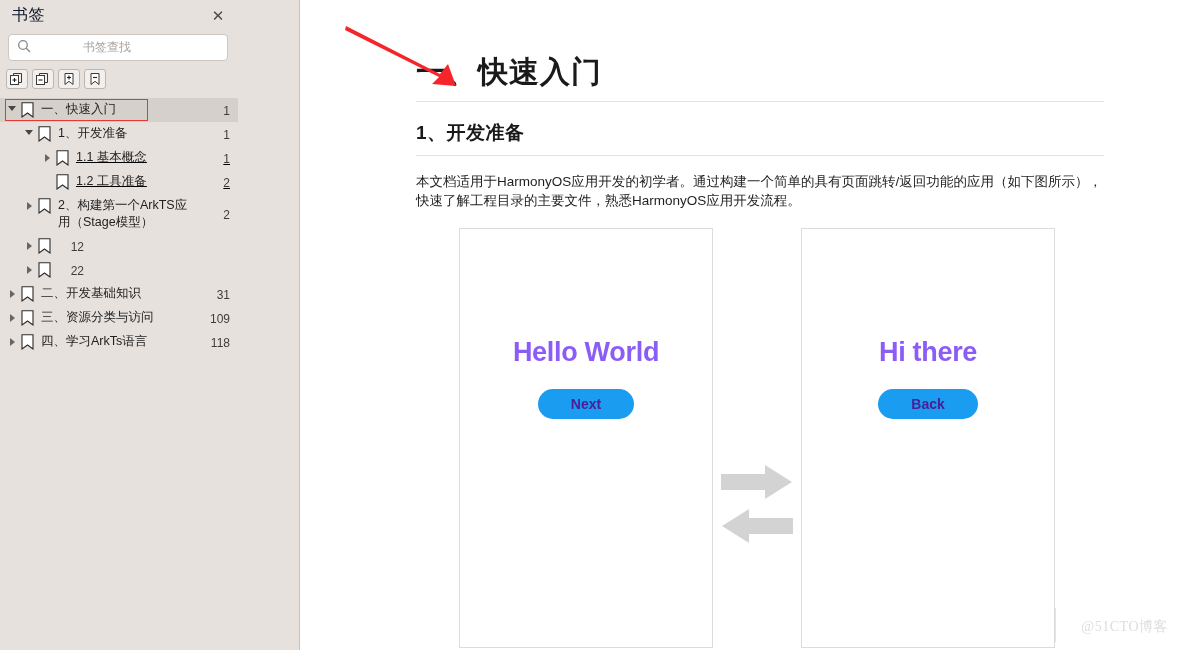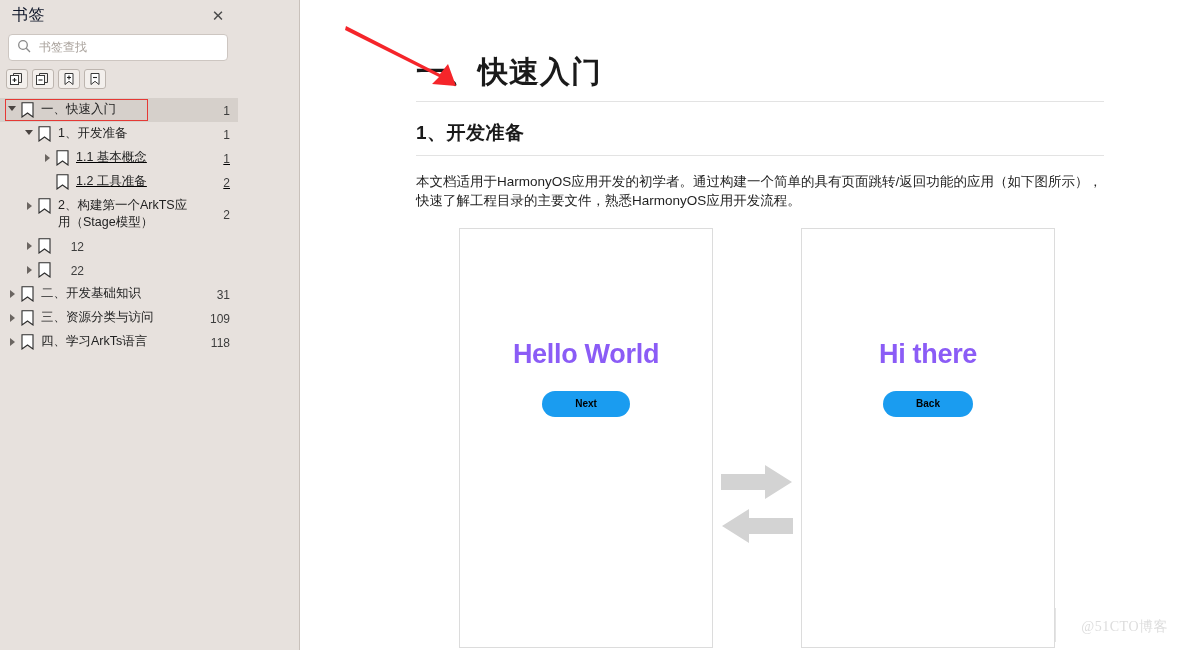--- a/index.html
+++ b/index.html
@@ -82,20 +82,21 @@
   }
   .sb-search {
     height: 27px;
     background: #ffffff;
     border: 1px solid #cdc6c1;
     border-radius: 4px;
     display: flex;
     align-items: center;
     padding: 0 8px;
     box-sizing: border-box;
+    gap: 44px;
   }
   .sb-search svg { flex: 0 0 auto; }
   .sb-search-ph {
     font-size: 12px;
     color: #a9a29c;
     margin-left: 8px;
     user-select: none;
   }
 
   .sb-tools {
@@ -258,22 +259,22 @@
   }
   .phone-title {
     font-size: 27px;
     font-weight: bold;
     color: #8b5cf6;
     letter-spacing: -0.3px;
   }
   .phone-btn {
     margin-top: 21px;
     background: #1a9cf0;
-    color: #000000;
-    font-size: 10px;
+    color: #4c1d95;
+    font-size: 14px;
     font-weight: bold;
     border-radius: 20px;
     padding: 8px 33px;
     border: 0;
     cursor: pointer;
     line-height: 1;
   }
   .arrows {
     width: 88px;
     display: flex;

